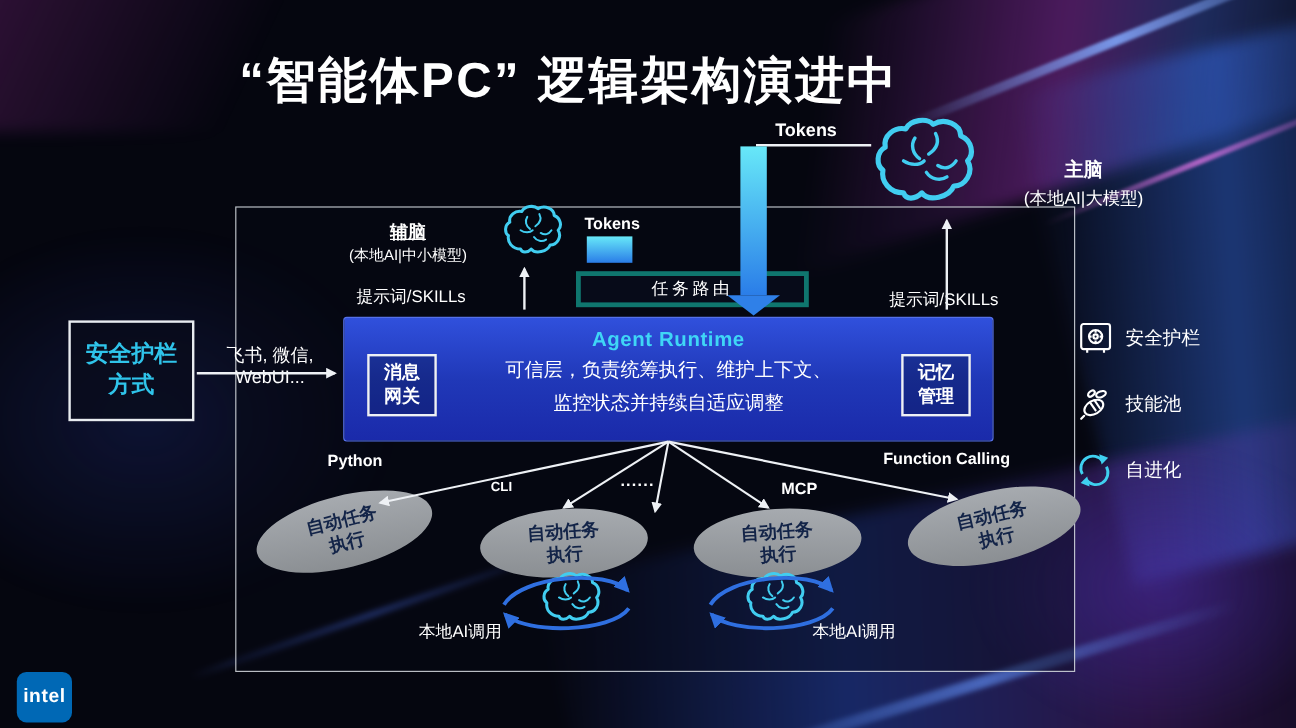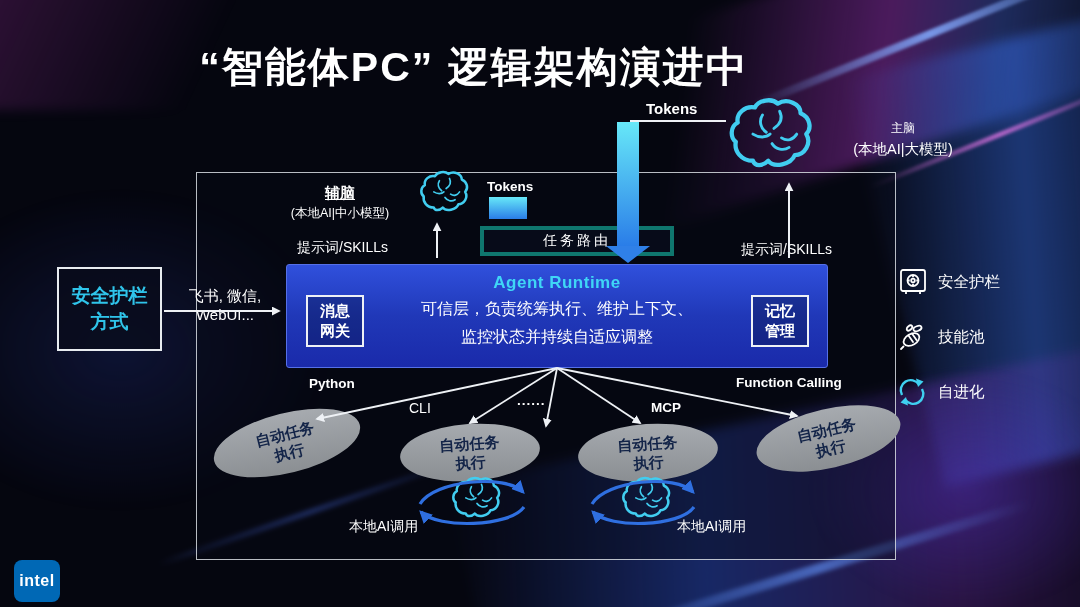--- a/index.html
+++ b/index.html
@@ -33,21 +33,21 @@
   .abs{position:absolute;z-index:2;}
   .ctr{display:flex;flex-direction:column;align-items:center;justify-content:center;text-align:center;}
 
   .title{top:40px;left:0;width:948px;text-align:center;font-size:41px;font-weight:bold;
          letter-spacing:2px;z-index:2;}
 
   
   .tokens-top{left:646px;top:100px;font-size:15px;font-weight:bold;}
   .brain-main{left:722px;top:96px;width:100px;height:80px;color:#41cdf0;}
   .main-brain-label{left:833px;top:120px;width:140px;}
-  .main-brain-label .l1{font-size:12px;font-weight:normal;}
+  .main-brain-label .l1{font-size:16px;font-weight:bold;margin-top:12px;}
   .main-brain-label .l2{font-size:14.5px;margin-top:3px;}
 
   
   .frame{left:196px;top:172px;width:698px;height:386px;z-index:1;
          border:1px solid rgba(230,235,240,.8);background:rgba(6,9,22,.42);}
 
   .aux-brain-label{left:281px;top:184px;width:118px;}
   .aux-brain-label .l1{font-size:15px;font-weight:bold;text-decoration:underline;}
   .aux-brain-label .l2{font-size:12.5px;margin-top:2px;}
   .brain-aux{left:417px;top:168px;width:56px;height:50px;color:#41cdf0;}
@@ -69,22 +69,22 @@
   .gatebox{left:306px;top:295px;width:58px;height:52px;border:2px solid #eef1f5;
            background:rgba(0,10,40,.3);font-size:15px;font-weight:bold;line-height:20px;box-sizing:border-box;}
   .membox{left:751px;top:295px;width:58px;height:52px;border:2px solid #eef1f5;
            background:rgba(0,10,40,.3);font-size:15px;font-weight:bold;line-height:20px;box-sizing:border-box;}
 
   .extbox{left:57px;top:267px;width:105px;height:84px;border:2px solid #e8ecf0;
           background:rgba(8,12,26,.7);color:#2fc4ea;font-size:19px;font-weight:bold;
           line-height:26px;box-sizing:border-box;}
   .channels{left:166px;top:287px;width:118px;font-size:15px;text-align:center;}
 
-  .lbl-python{left:273px;top:376px;font-size:13.5px;font-weight:bold;margin-left:36px;}
-  .lbl-cli{left:409px;top:400px;font-size:14px;font-weight:normal;}
+  .lbl-python{left:273px;top:376px;font-size:13.5px;font-weight:bold;}
+  .lbl-cli{left:409px;top:400px;font-size:11px;font-weight:bold;}
   .lbl-dots{left:517px;top:393px;font-size:13.5px;font-weight:bold;letter-spacing:1px;}
   .lbl-mcp{left:651px;top:400px;font-size:13.5px;font-weight:bold;}
   .lbl-fc{left:736px;top:375px;font-size:13.5px;font-weight:bold;}
 
   .task{border-radius:50%;background:linear-gradient(185deg,#a9adb2,#888c90);
         color:#132448;font-size:15px;font-weight:bold;line-height:19px;}
   .t1{left:212px;top:413px;width:150px;height:60px;transform:rotate(-14deg);}
   .t2{left:400px;top:424px;width:140px;height:57px;transform:rotate(-4deg);}
   .t3{left:578px;top:424px;width:140px;height:57px;transform:rotate(-4deg);}
   .t4{left:755px;top:409px;width:147px;height:59px;transform:rotate(-13deg);}

